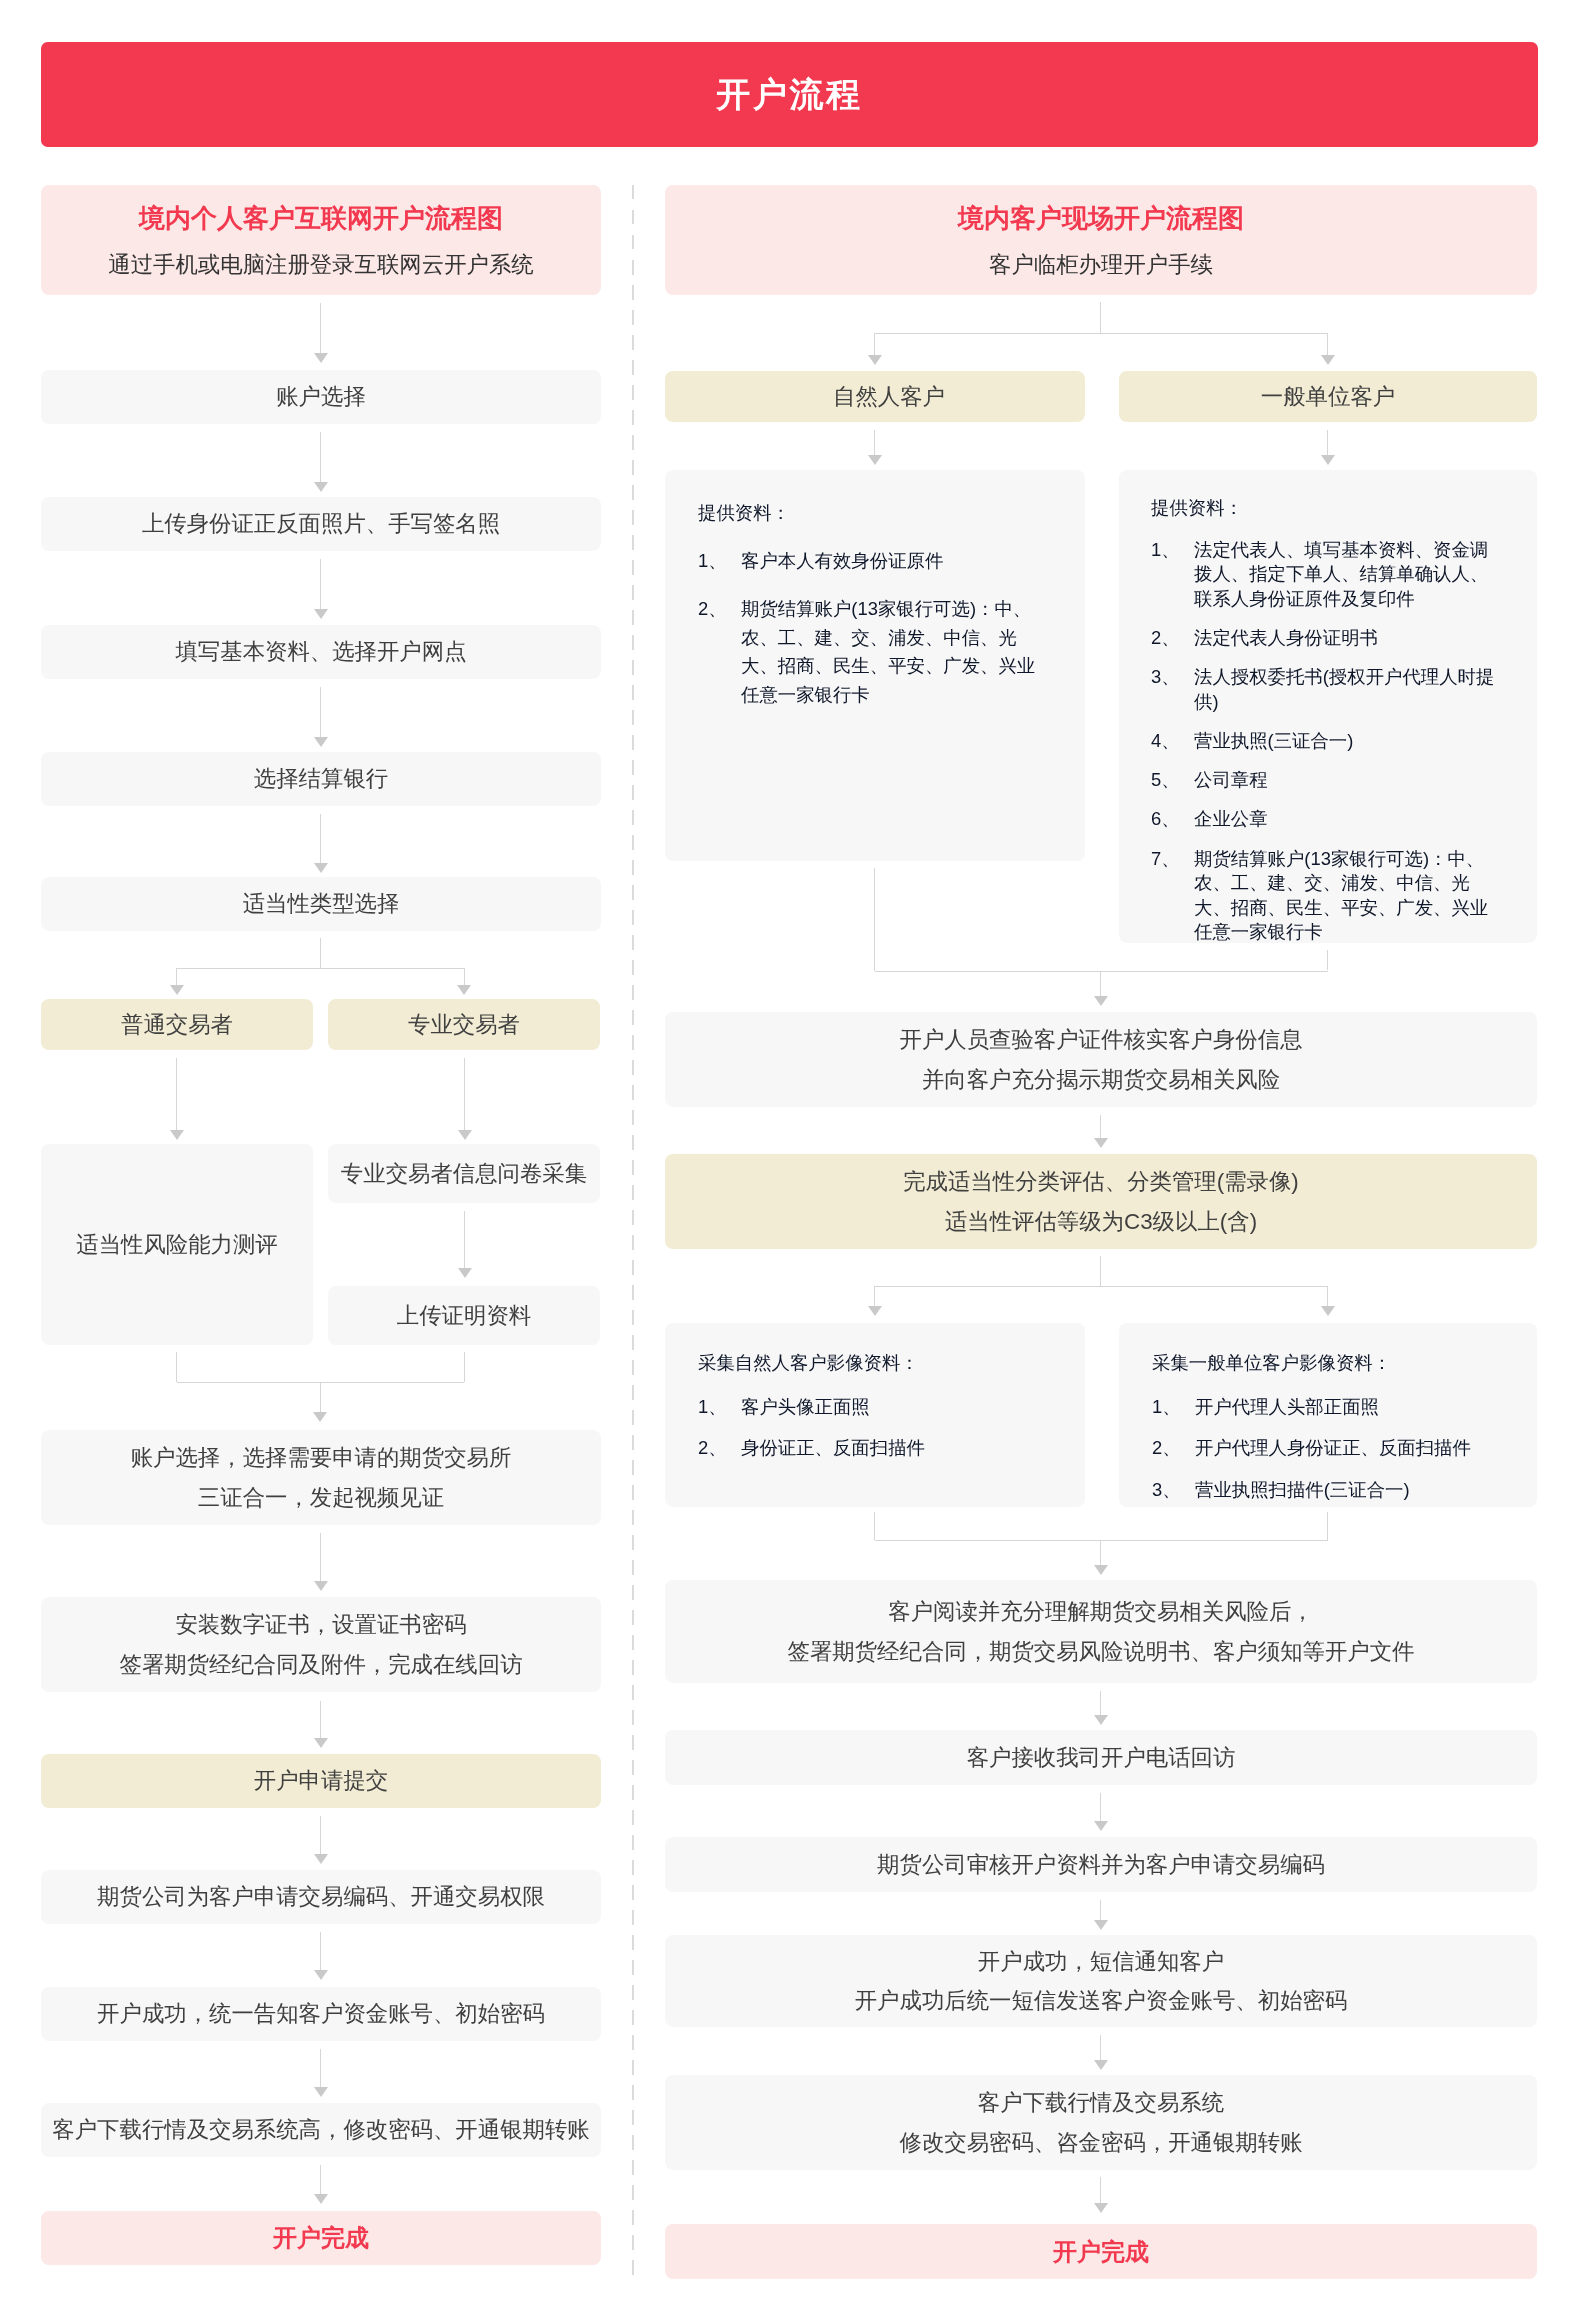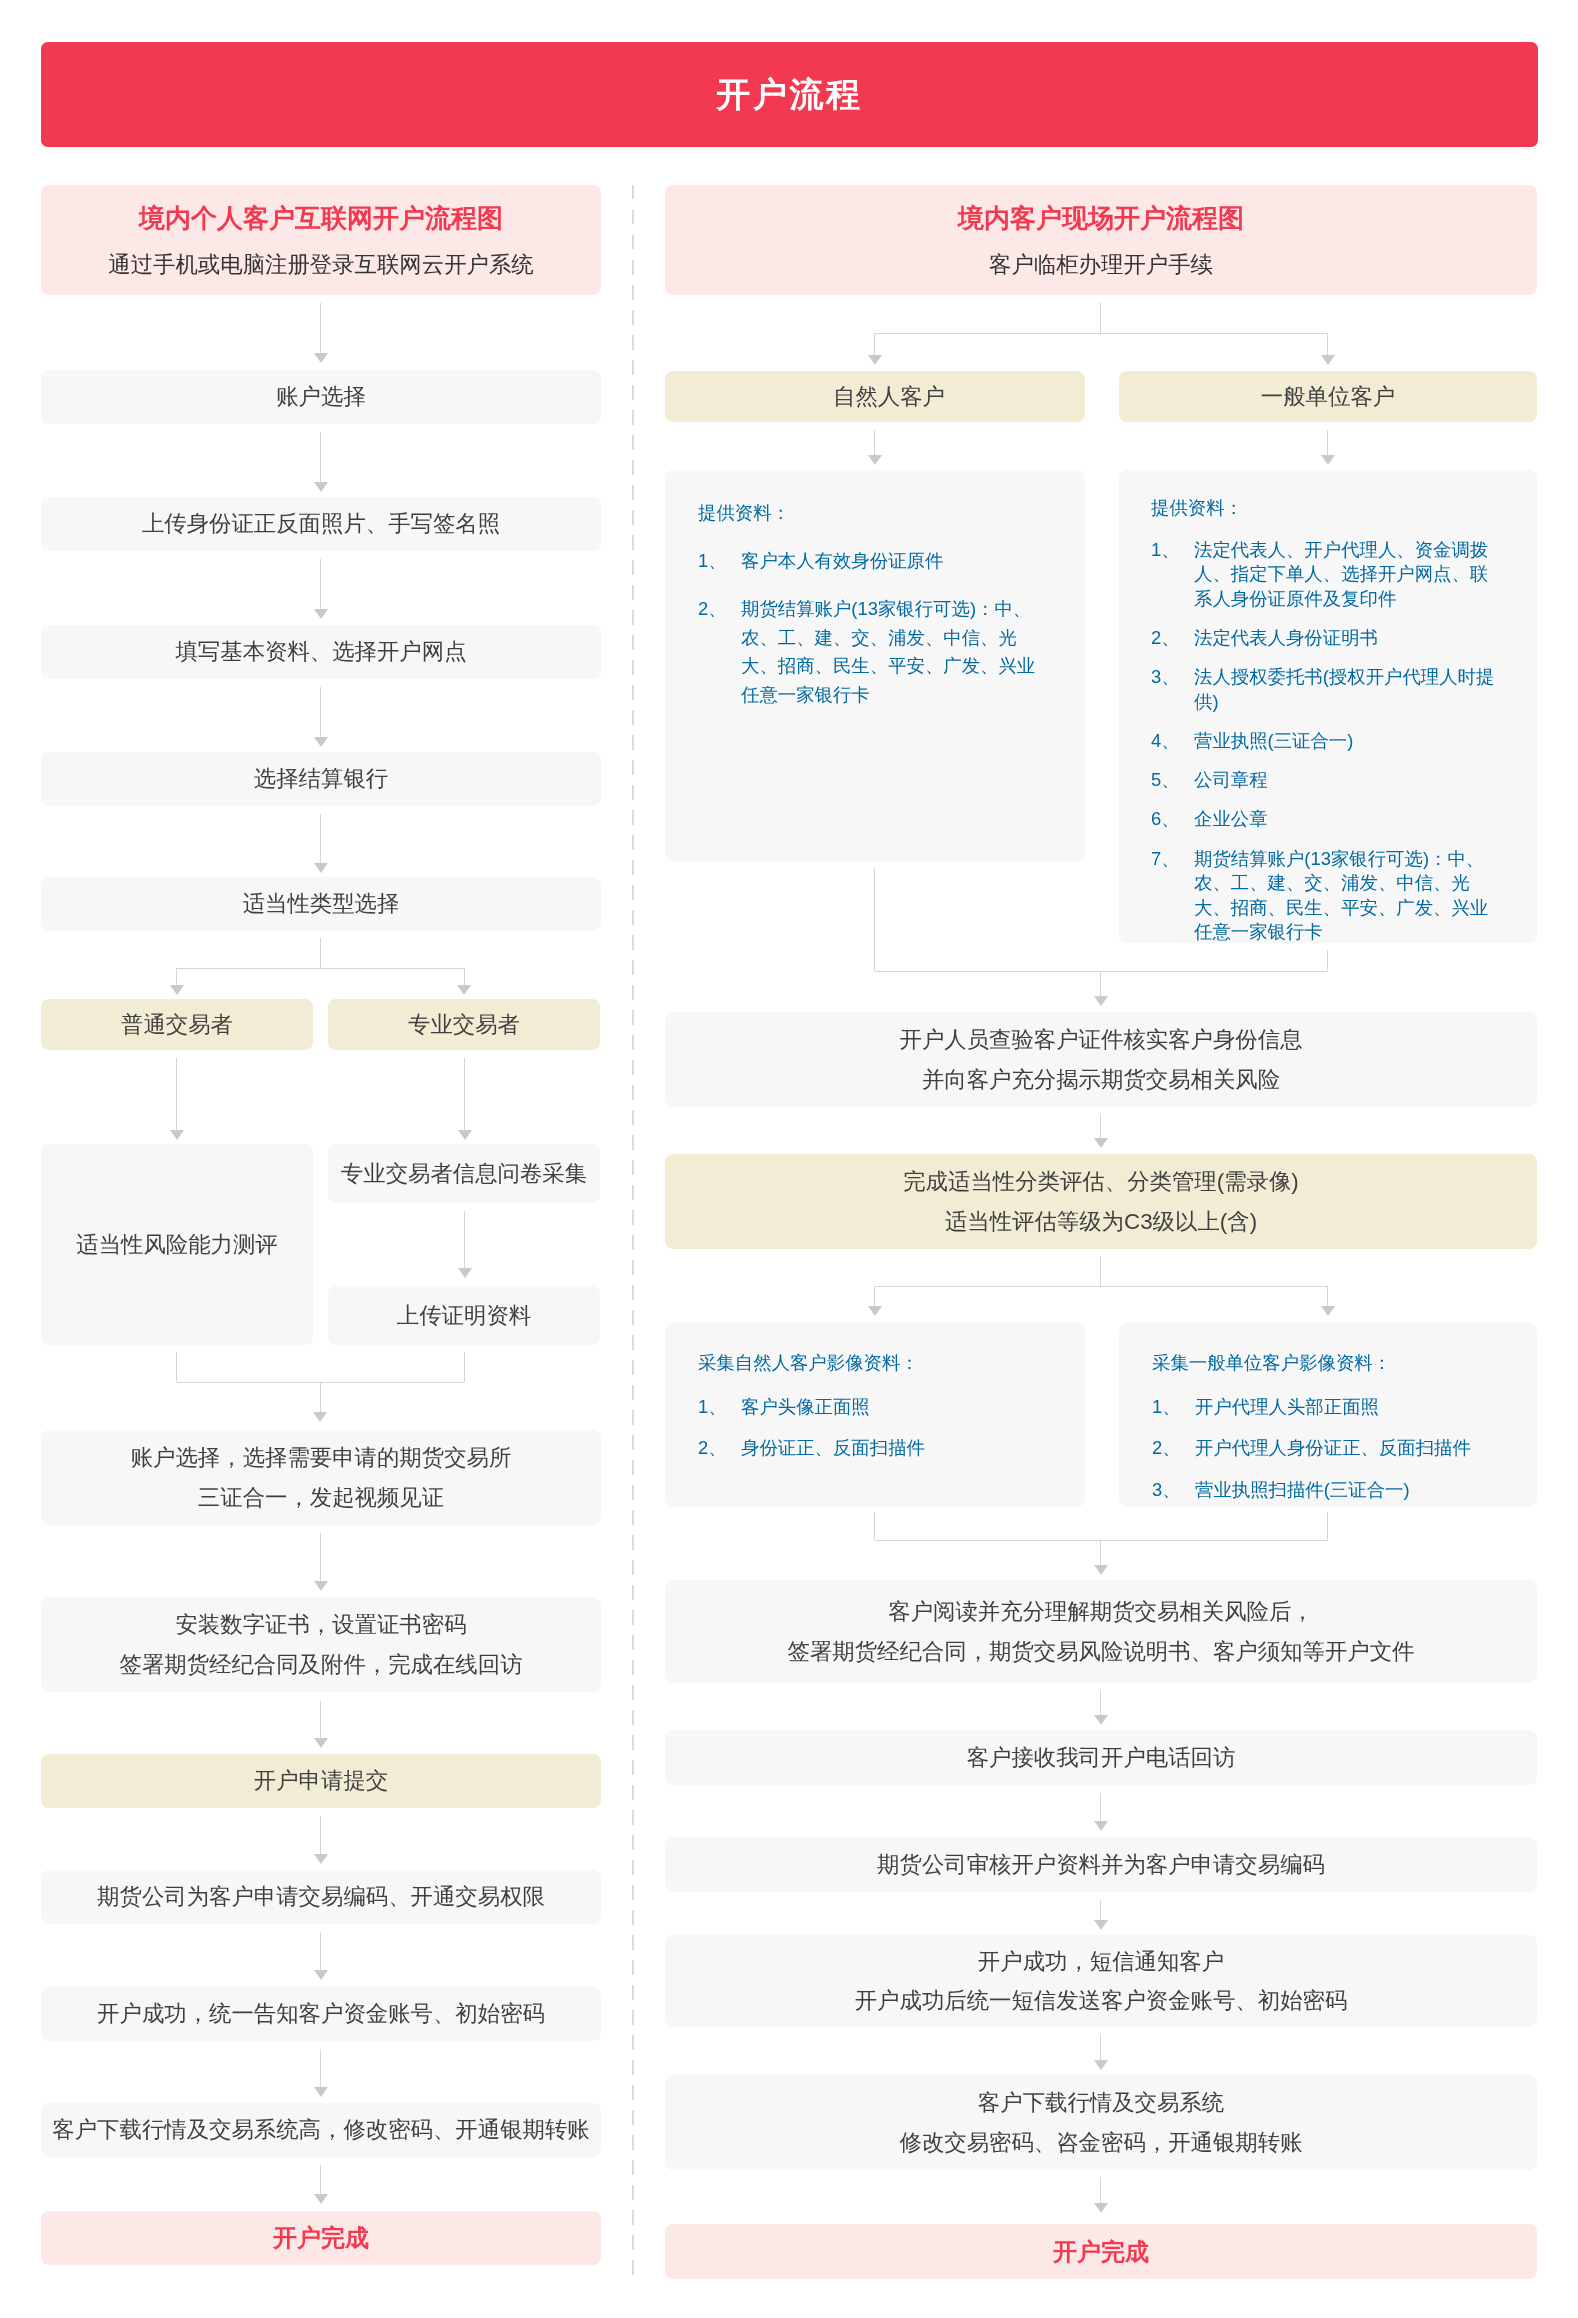--- a/index.html
+++ b/index.html
@@ -23,21 +23,21 @@
   .va::before{content:"";position:absolute;left:7.2px;top:0;bottom:10px;width:1.3px;background:#D6D6D6;}
   .va::after{content:"";position:absolute;left:0.7px;bottom:0;width:0;height:0;
              border-left:7.2px solid transparent;border-right:7.2px solid transparent;border-top:10px solid #C9C9C9;}
   .hl{position:absolute;height:1.3px;background:#D6D6D6;}
   .vl{position:absolute;width:1.3px;background:#D6D6D6;}
   .ah{position:absolute;width:0;height:0;border-left:7.2px solid transparent;border-right:7.2px solid transparent;
       border-top:10px solid #C9C9C9;}
   .divider{position:absolute;left:632px;top:185px;width:2px;height:2098px;
            background:repeating-linear-gradient(180deg,#DBDBDB 0 14.5px,transparent 14.5px 25px);}
   
-  .mat{text-align:left;padding:29px 33px;font-size:18.4px;color:#0369a1;overflow:hidden;}
+  .mat{text-align:left;padding:29px 33px;font-size:18.4px;color:#0f172a;overflow:hidden;}
   .mat .mtitle{line-height:1.5;margin-bottom:20px;}
   .mat .item{display:flex;margin-bottom:20px;line-height:1.55;}
   .mat .no{flex:0 0 43px;}
   .mat .txt{flex:1;}
   .mat.compact{padding:24px 32px;}
   .mat.compact .mtitle{margin-bottom:16px;}
   .mat.compact .item{margin-bottom:14.5px;line-height:1.34;}
   .mat.imgs{padding:26px 33px;}
   .mat.imgs .mtitle{margin-bottom:17px;}
   .mat.imgs .item{margin-bottom:16px;line-height:1.4;}
@@ -189,21 +189,21 @@
       <div class="item">
         <span class="no">2、</span>
         <span class="txt">期货结算账户(13家银行可选)：中、农、工、建、交、浦发、中信、光大、招商、民生、平安、广发、兴业任意一家银行卡</span>
       </div>
     </div>
 
     <div class="b gray mat compact" style="left:454px;top:285px;width:418px;height:473px;">
       <div class="mtitle">提供资料：</div>
       <div class="item">
         <span class="no">1、</span>
-        <span class="txt">法定代表人、开户代理人、资金调拨人、指定下单人、选择开户网点、联系人身份证原件及复印件</span>
+        <span class="txt">法定代表人、填写基本资料、资金调拨人、指定下单人、结算单确认人、联系人身份证原件及复印件</span>
       </div>
       <div class="item">
         <span class="no">2、</span>
         <span class="txt">法定代表人身份证明书</span>
       </div>
       <div class="item">
         <span class="no">3、</span>
         <span class="txt">法人授权委托书(授权开户代理人时提供)</span>
       </div>
       <div class="item">

